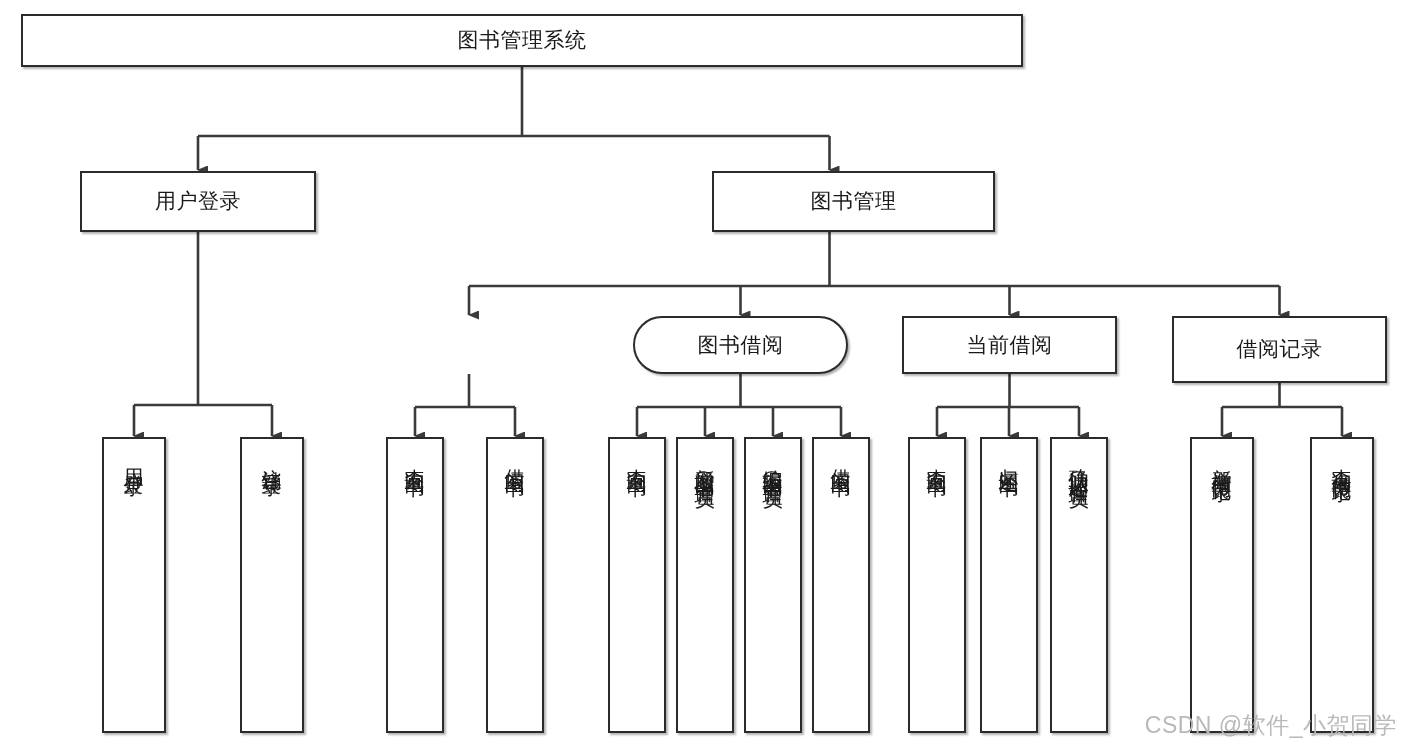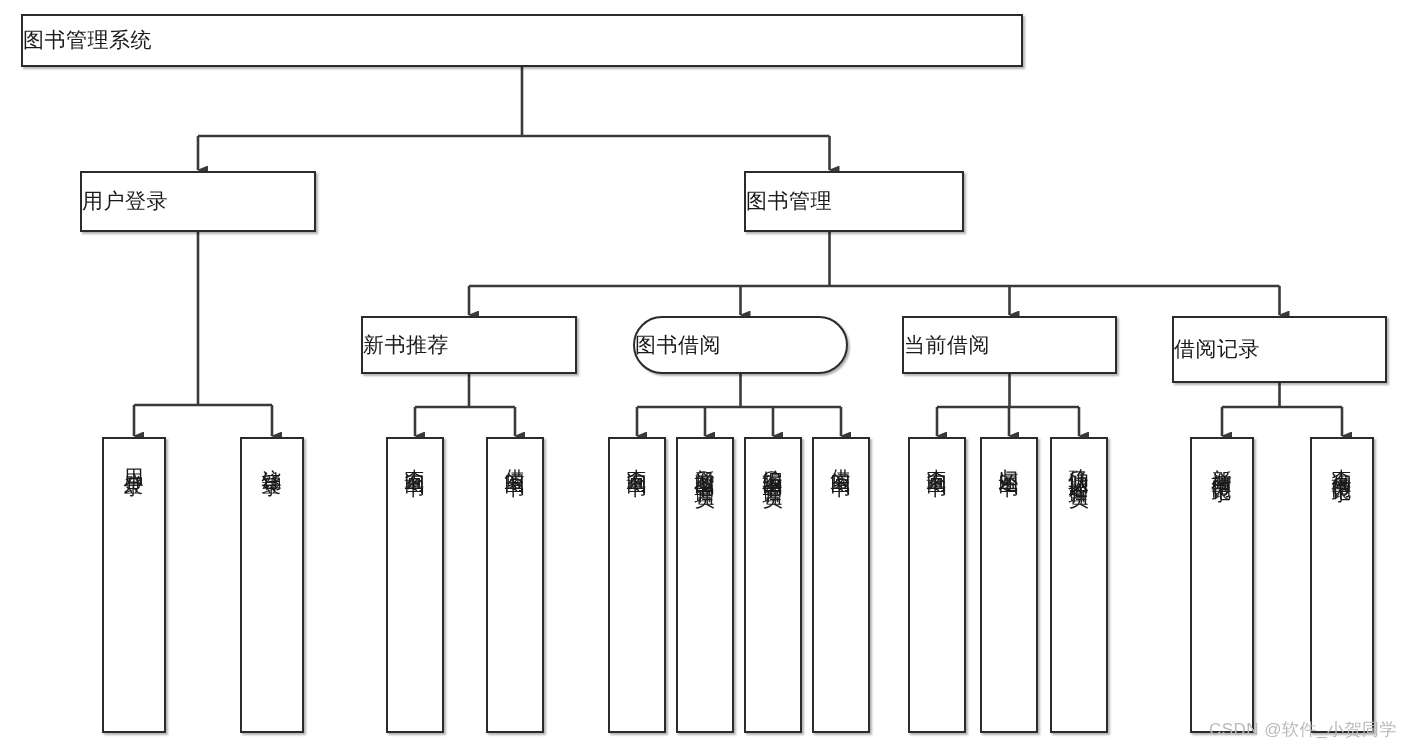--- a/index.html
+++ b/index.html
@@ -27,21 +27,21 @@
     height: 747px;
   }
   .node-box {
     position: absolute;
     box-sizing: border-box;
     border: 2px solid #2b2b2b;
     background: #ffffff;
     box-shadow: 2px 2px 2px rgba(0,0,0,0.30);
     display: flex;
     align-items: center;
-    justify-content: flex-start;
+    justify-content: center;
     overflow: hidden;
   }
   .node-label {
     color: #1a1a1a;
     font-size: 21px;
     line-height: 1.15;
     letter-spacing: 0.5px;
     white-space: nowrap;
     text-align: center;
   }
@@ -56,21 +56,21 @@
     font-size: 20px;
     letter-spacing: 3px;
     line-height: 1;
     white-space: nowrap;
   }
   .watermark {
     position: absolute;
     right: 8px;
     bottom: 6px;
     color: #b9b9b9;
-    font-size: 17px;
+    font-size: 23px;
     letter-spacing: 0.5px;
     white-space: nowrap;
     user-select: none;
   }
 </style>
 </head>
 <body>
 
 <div id="diagram-root">
 
@@ -117,27 +117,24 @@
       </g>
   </svg>
 
   <div class="node-box" style="left: 21px; top: 14px; width: 1002px; height: 53px;">
     <span class="node-label">图书管理系统</span>
   </div>
 
   <div class="node-box" style="left: 80px; top: 171px; width: 236px; height: 61px;">
     <span class="node-label">用户登录</span>
   </div>
-  <div class="node-box" style="left: 712px; top: 171px; width: 220px; height: 61px; margin-left: 32px;">
+  <div class="node-box" style="left: 712px; top: 171px; width: 283px; height: 61px;">
     <span class="node-label">图书管理</span>
   </div>
 
-  <div class="node-box" style="left: 361px; top: 316px; width: 216px; height: 58px;">
-    <span class="node-label">新书推荐</span>
-  </div>
   <div class="node-box" style="left: 633px; top: 316px; width: 215px; height: 58px; border-radius: 29px;">
     <span class="node-label">图书借阅</span>
   </div>
   <div class="node-box" style="left: 902px; top: 316px; width: 215px; height: 58px;">
     <span class="node-label">当前借阅</span>
   </div>
   <div class="node-box" style="left: 1172px; top: 316px; width: 215px; height: 67px;">
     <span class="node-label">借阅记录</span>
   </div>
 

